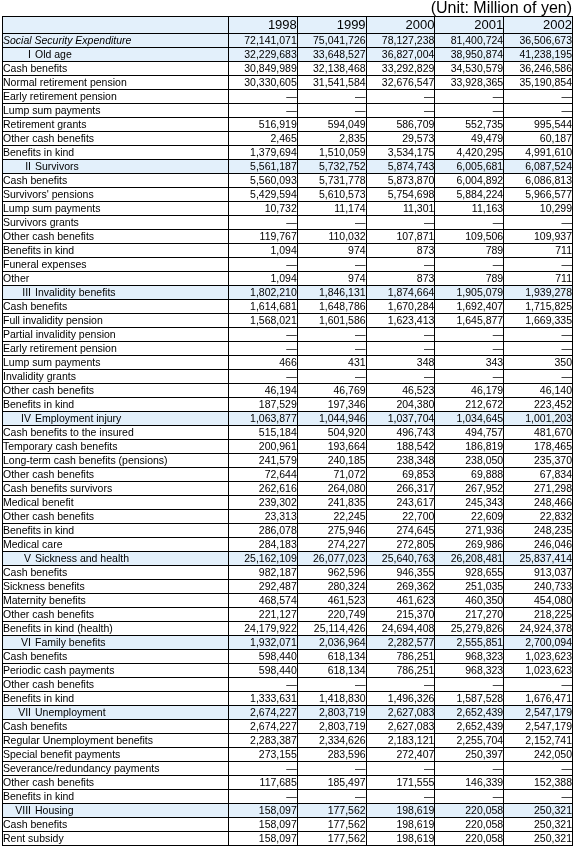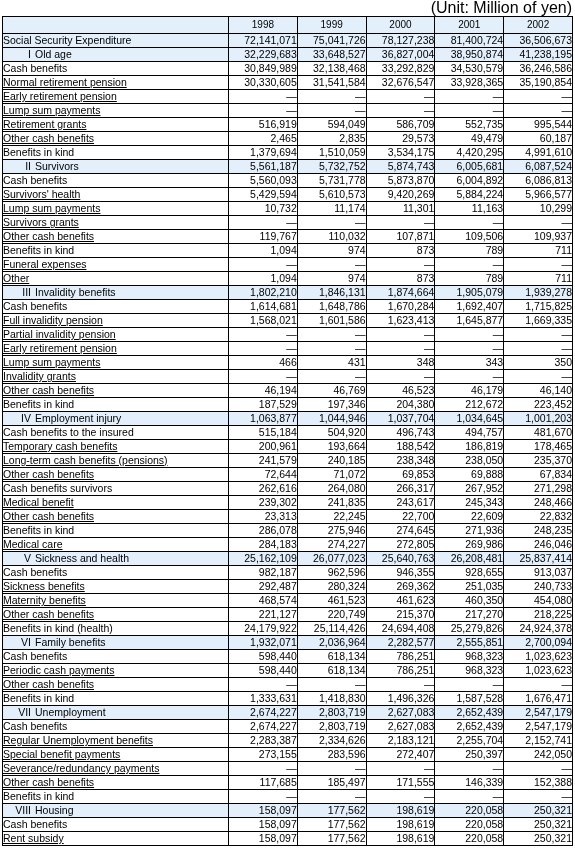--- a/index.html
+++ b/index.html
@@ -49,24 +49,24 @@
     padding: 0;
     margin: 0;
     font-weight: normal;
     line-height: 13px;
     height: 13px;
     overflow: hidden;
     white-space: nowrap;
   }
   #expenditure-table thead th {
     background: #e3f0fb;
-    text-align: center;
+    text-align: right;
     height: 16px;
     line-height: 16px;
-    font-size: 10px;
+    font-size: 13px;
   }
   #expenditure-table thead th.corner {
     background: #e3f0fb;
   }
   td.label {
     text-align: left;
     padding-left: 3px;
     border-left: 1px solid #000;
     border-right: 1px solid #000;
     border-top: none;
@@ -75,24 +75,24 @@
   td.num {
     text-align: right;
     padding-right: 3px;
     border-left: 1px solid #000;
     border-right: 1px solid #000;
     border-top: none;
     border-bottom: none;
   }
   tr.hl td { background: #e3f0fb; }
 
-  .ind0 { padding-left: 3px; }
+  .ind0 { padding-left: 3px; font-style: italic; }
   .ind1 { padding-left: 3px; }
   .ind2 { padding-left: 40px; }
-  .ind3 { padding-left: 52px; text-decoration: underline; }
+  .ind3 { padding-left: 52px; }
 
   .roman-wrap {
     display: inline-block;
     width: 28px;
     text-align: right;
     padding-right: 4px;
   }
   .dash { letter-spacing: 0; }
 </style>
 </head>
@@ -204,24 +204,24 @@
         </tr>
         <tr>
           <td class="label ind2"><span>Cash benefits</span></td>
           <td class="num">5,560,093</td>
           <td class="num">5,731,778</td>
           <td class="num">5,873,870</td>
           <td class="num">6,004,892</td>
           <td class="num">6,086,813</td>
         </tr>
         <tr>
-          <td class="label ind3"><span>Survivors' health</span></td>
+          <td class="label ind3"><span>Survivors' pensions</span></td>
           <td class="num">5,429,594</td>
           <td class="num">5,610,573</td>
-          <td class="num">9,420,269</td>
+          <td class="num">5,754,698</td>
           <td class="num">5,884,224</td>
           <td class="num">5,966,577</td>
         </tr>
         <tr>
           <td class="label ind3"><span>Lump sum payments</span></td>
           <td class="num">10,732</td>
           <td class="num">11,174</td>
           <td class="num">11,301</td>
           <td class="num">11,163</td>
           <td class="num">10,299</td>

